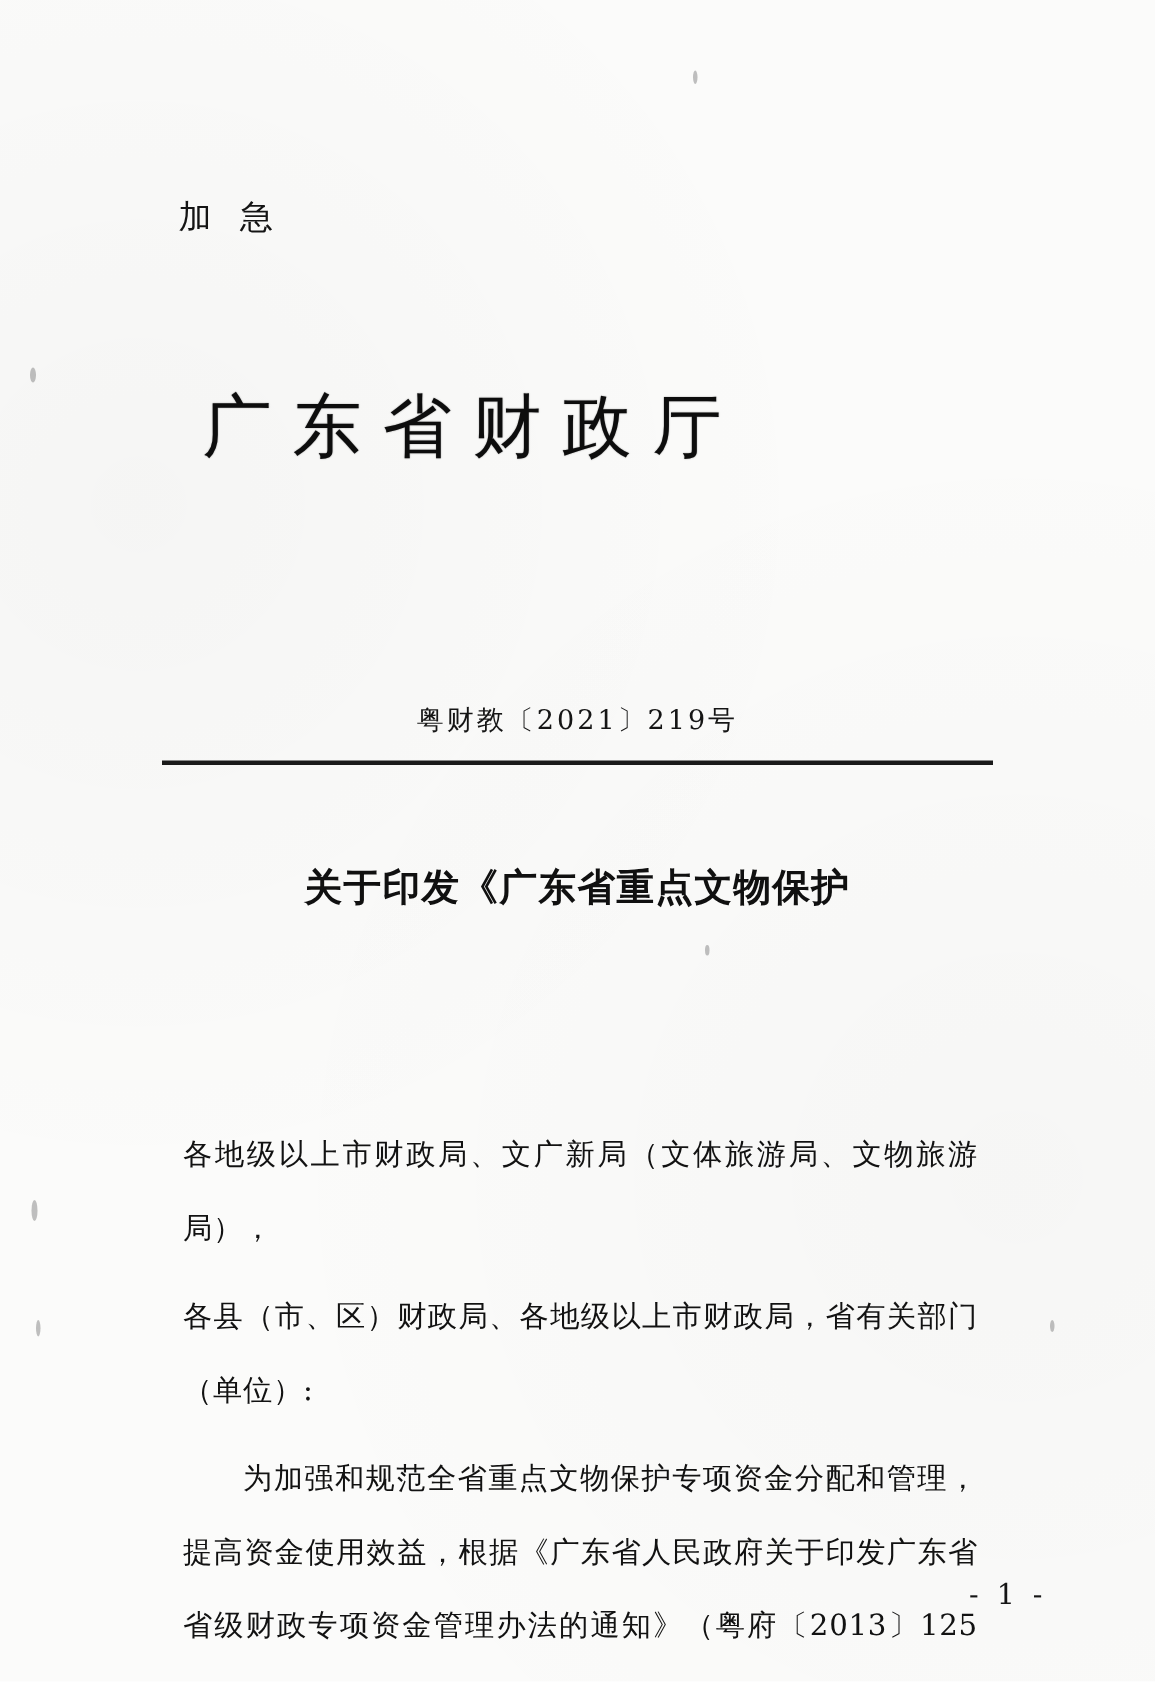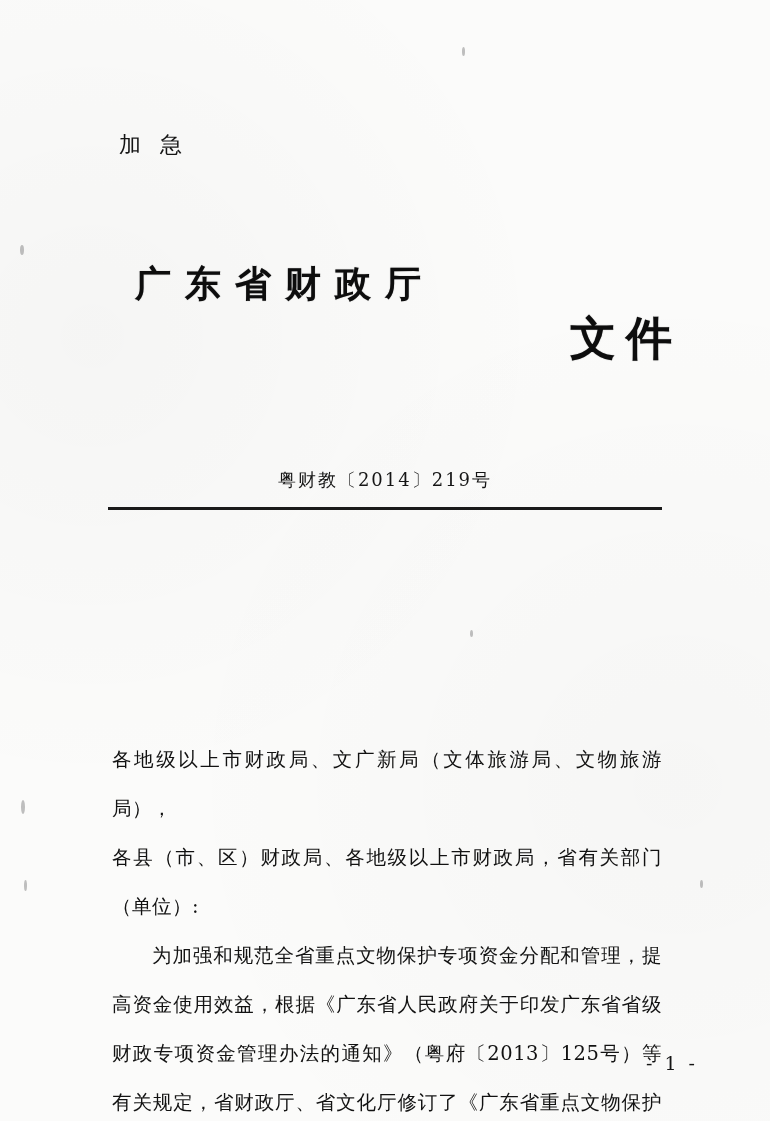--- a/index.html
+++ b/index.html
@@ -52,22 +52,22 @@
     top: 250px;
     height: 160px;
   }
   .mast-lines {
     position: absolute;
     left: 135px;
     top: 0;
   }
   .mast-line {
     font-family: "DejaVu Sans", "Liberation Sans", sans-serif;
-    font-weight: bold;
-    font-size: 36px;
+    font-weight: normal;
+    font-size: 46px;
     line-height: 68px;
     letter-spacing: 14px;
     color: #0d0d0d;
     white-space: nowrap;
     text-shadow: 0 0 1px rgba(0,0,0,0.45);
   }
   .mast-suffix {
     position: absolute;
     left: 570px;
     top: 58px;
@@ -121,21 +121,21 @@
     width: 550px;
     top: 735px;
     font-family: "DejaVu Serif", "Liberation Serif", serif;
     font-size: 19.5px;
     line-height: 49px;
     letter-spacing: 0.5px;
     color: #121212;
     text-align: justify;
   }
   .body-text p {
-    margin: 0;
+    margin: 10px;
   }
   .body-text p.indent {
     text-indent: 40px;
   }
 
   .page-number {
     position: absolute;
     right: 72px;
     top: 1052px;
     font-family: "DejaVu Serif", "Liberation Serif", serif;
@@ -155,28 +155,28 @@
   <div class="speck" style="left:24px;top:880px;width:3px;height:11px;"></div>
   <div class="speck" style="left:700px;top:880px;width:3px;height:8px;"></div>
   <div class="speck" style="left:470px;top:630px;width:3px;height:7px;"></div>
 
   <div class="urgent">加 急</div>
 
   <div class="masthead">
     <div class="mast-lines">
       <div class="mast-line">广东省财政厅</div>
     </div>
-    <div class="mast-suffix">文件</div>
   </div>
 
-  <div class="docnum">粤财教〔2014〕219号</div>
+  <div class="docnum">粤财教〔2021〕219号</div>
 
   <div class="rule"></div>
 
   <div class="title">
+    <div>关于印发《广东省重点文物保护</div>
   </div>
 
   <div class="body-text">
     <p>各地级以上市财政局、文广新局（文体旅游局、文物旅游局），</p>
     <p>各县（市、区）财政局、各地级以上市财政局，省有关部门（单位）:</p>
     <p class="indent">为加强和规范全省重点文物保护专项资金分配和管理，提高资金使用效益，根据《广东省人民政府关于印发广东省省级财政专项资金管理办法的通知》（粤府〔2013〕125号）等有关规定，省财政厅、省文化厅修订了《广东省重点文物保护专项资金管理办法》，现印发给你们，请遵照执行。执行中遇到的问题，请及</p>
   </div>
 
   <div class="page-number">- 1 -</div>
 

